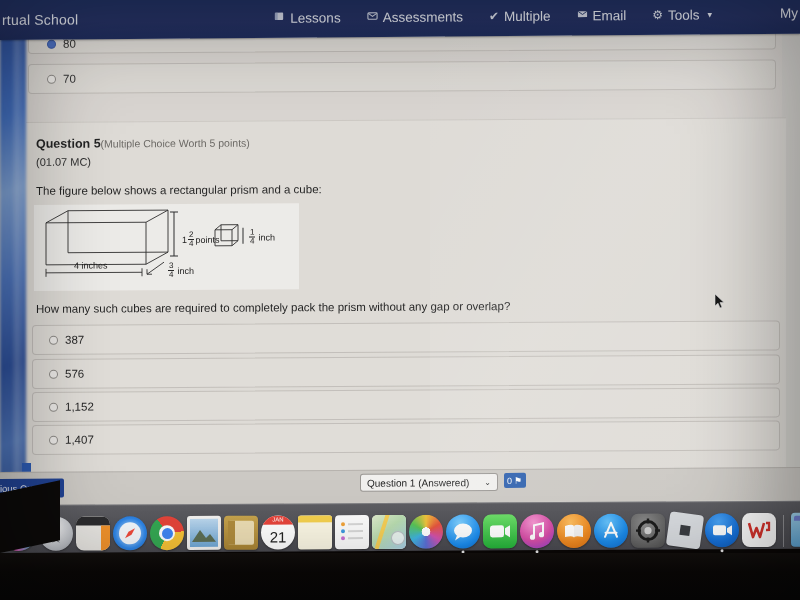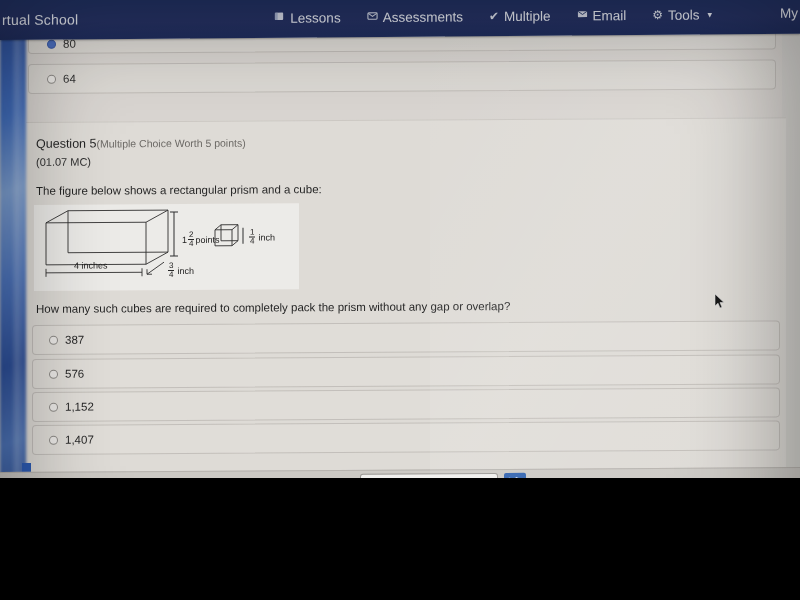--- a/index.html
+++ b/index.html
@@ -6,21 +6,21 @@
   html, body {
     width: 800px; height: 600px;
     font-family: "Liberation Sans", sans-serif;
     overflow: hidden;
     background: #000;
   }
 
   
   #photo {
     position: relative;
-    width: 800px; height: 478px;
+    width: 800px; height: 600px;
     background: #0a0706;
     overflow: hidden;
   }
 
   
   #screen {
     position: absolute;
     left: 0; top: 0;
     width: 800px; height: 505px;
     background: #d8d6d1;
@@ -102,21 +102,21 @@
   .radio.sel { background:#4a6fc4; border-color:#3a5aa8; }
 
   
   #qcard {
     position:absolute; left: 4px; top: 86px;
     width: 760px; height: 352px;
     background: #e2dfda;
     border-top:1px solid #cfcbc6;
   }
   #qtitle { position:absolute; left:10px; top:14px; font-size:12.5px; color:#1f1f1f;}
-  #qtitle b { font-weight:normal; }
+  #qtitle b { font-weight:bold; }
   #qtitle span { color:#6b6864; font-size:10.5px; }
   #qcode { position:absolute; left:10px; top:33px; font-size:11px; color:#2b2b2b;text-align:right;}
   #qstem { position:absolute; left:10px; top:62px; font-size:11.5px; color:#1f1f1f;}
   #qask  { position:absolute; left:10px; top:180px; font-size:11.5px; color:#1f1f1f; white-space:nowrap;}
 
   
   #figure {
     position:absolute; left:8px; top:82px;
     width:265px; height:86px;
     background:#f1efec;
@@ -279,21 +279,21 @@
     <div id="page">
 
       <div class="sheet" style="left:0;top:0;width:760px;height:440px;"></div>
 
       <div class="opt-prev" style="left:6px;top:-2px;width:748px;height:20px;">
         <span class="radio sel"></span>
         <span>80</span>
       </div>
       <div class="opt-prev" style="left:6px;top:28px;width:748px;height:30px;">
         <span class="radio"></span>
-        <span>64</span>
+        <span>70</span>
       </div>
 
       <div id="qcard">
 
         <div id="qtitle">
           <b>Question 5</b><span>(Multiple Choice Worth 5 points)</span>
         </div>
 
         <div id="qcode">(01.07 MC)</div>
         <div id="qstem">The figure below shows a rectangular prism and a cube:</div>

